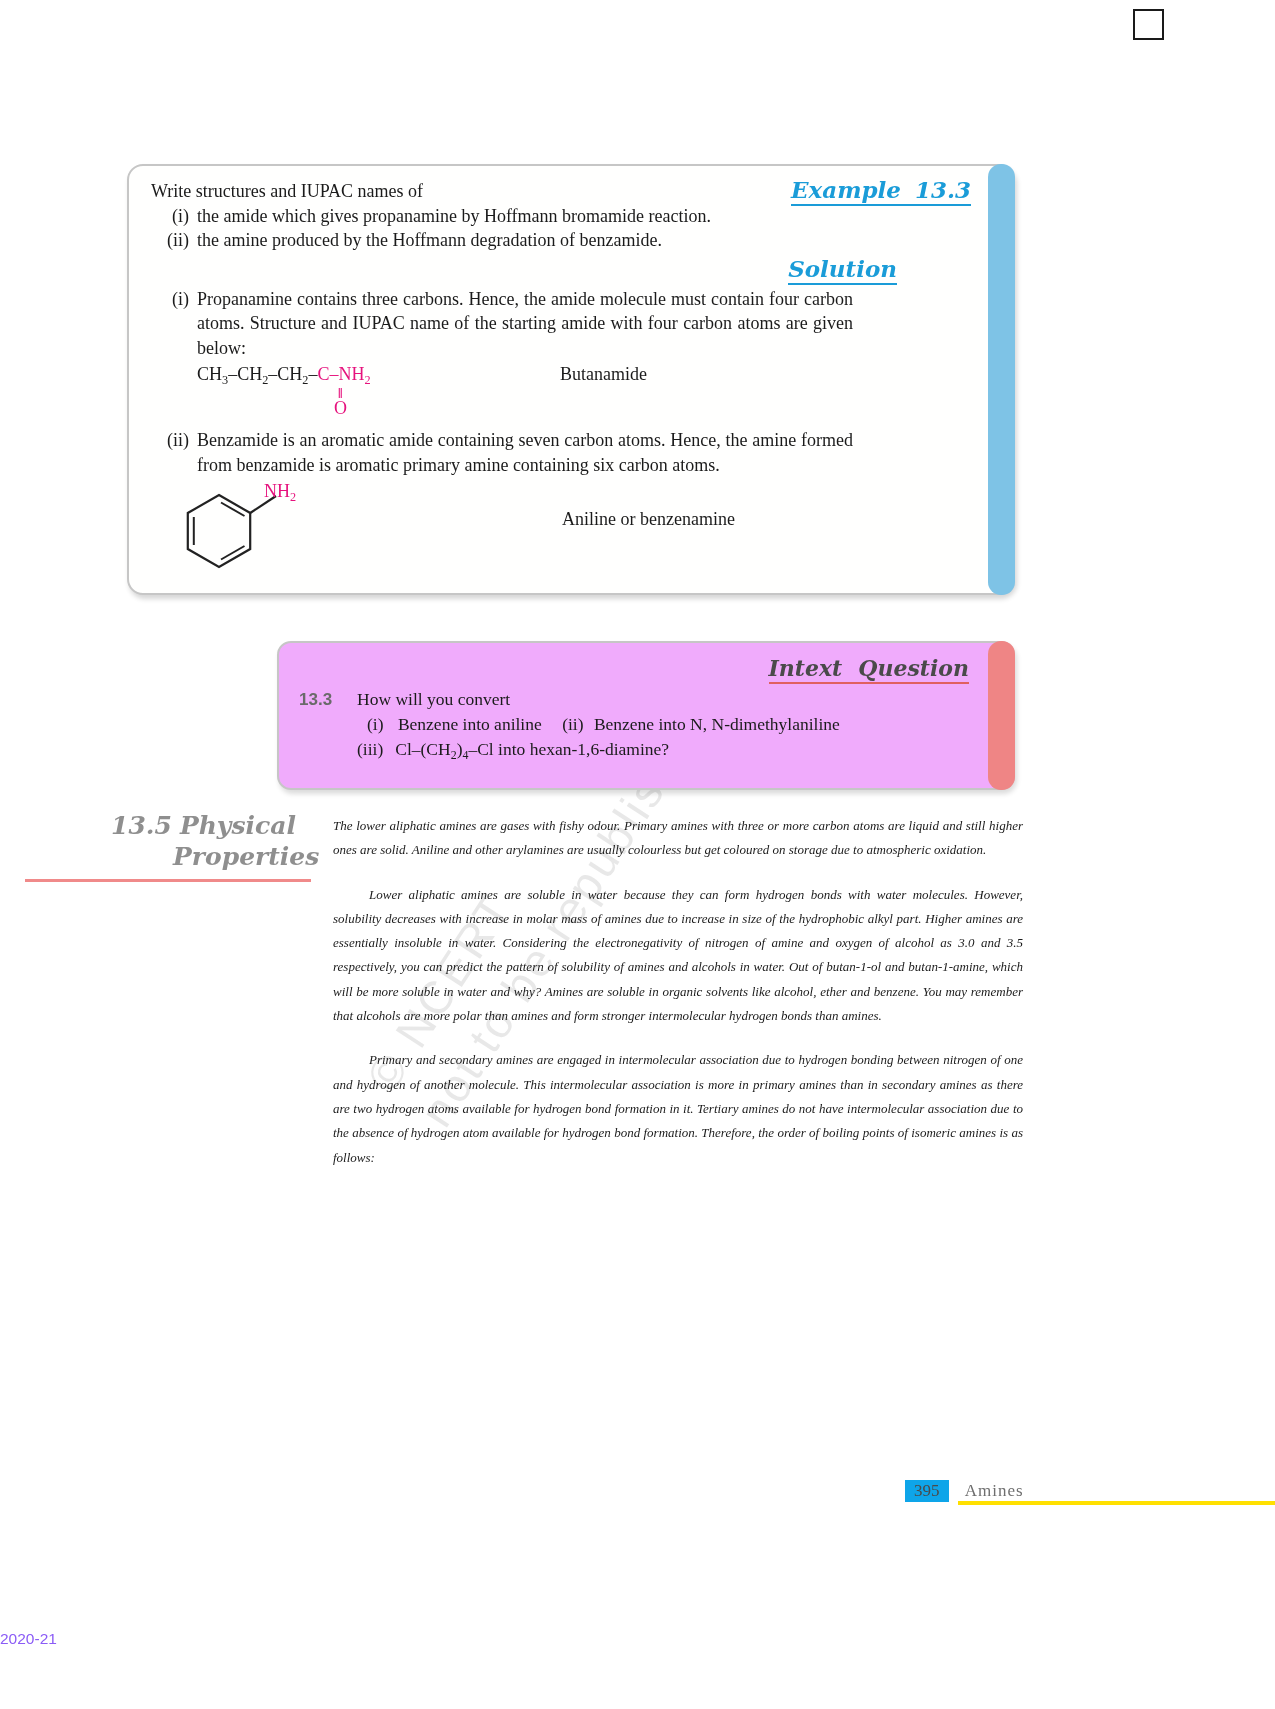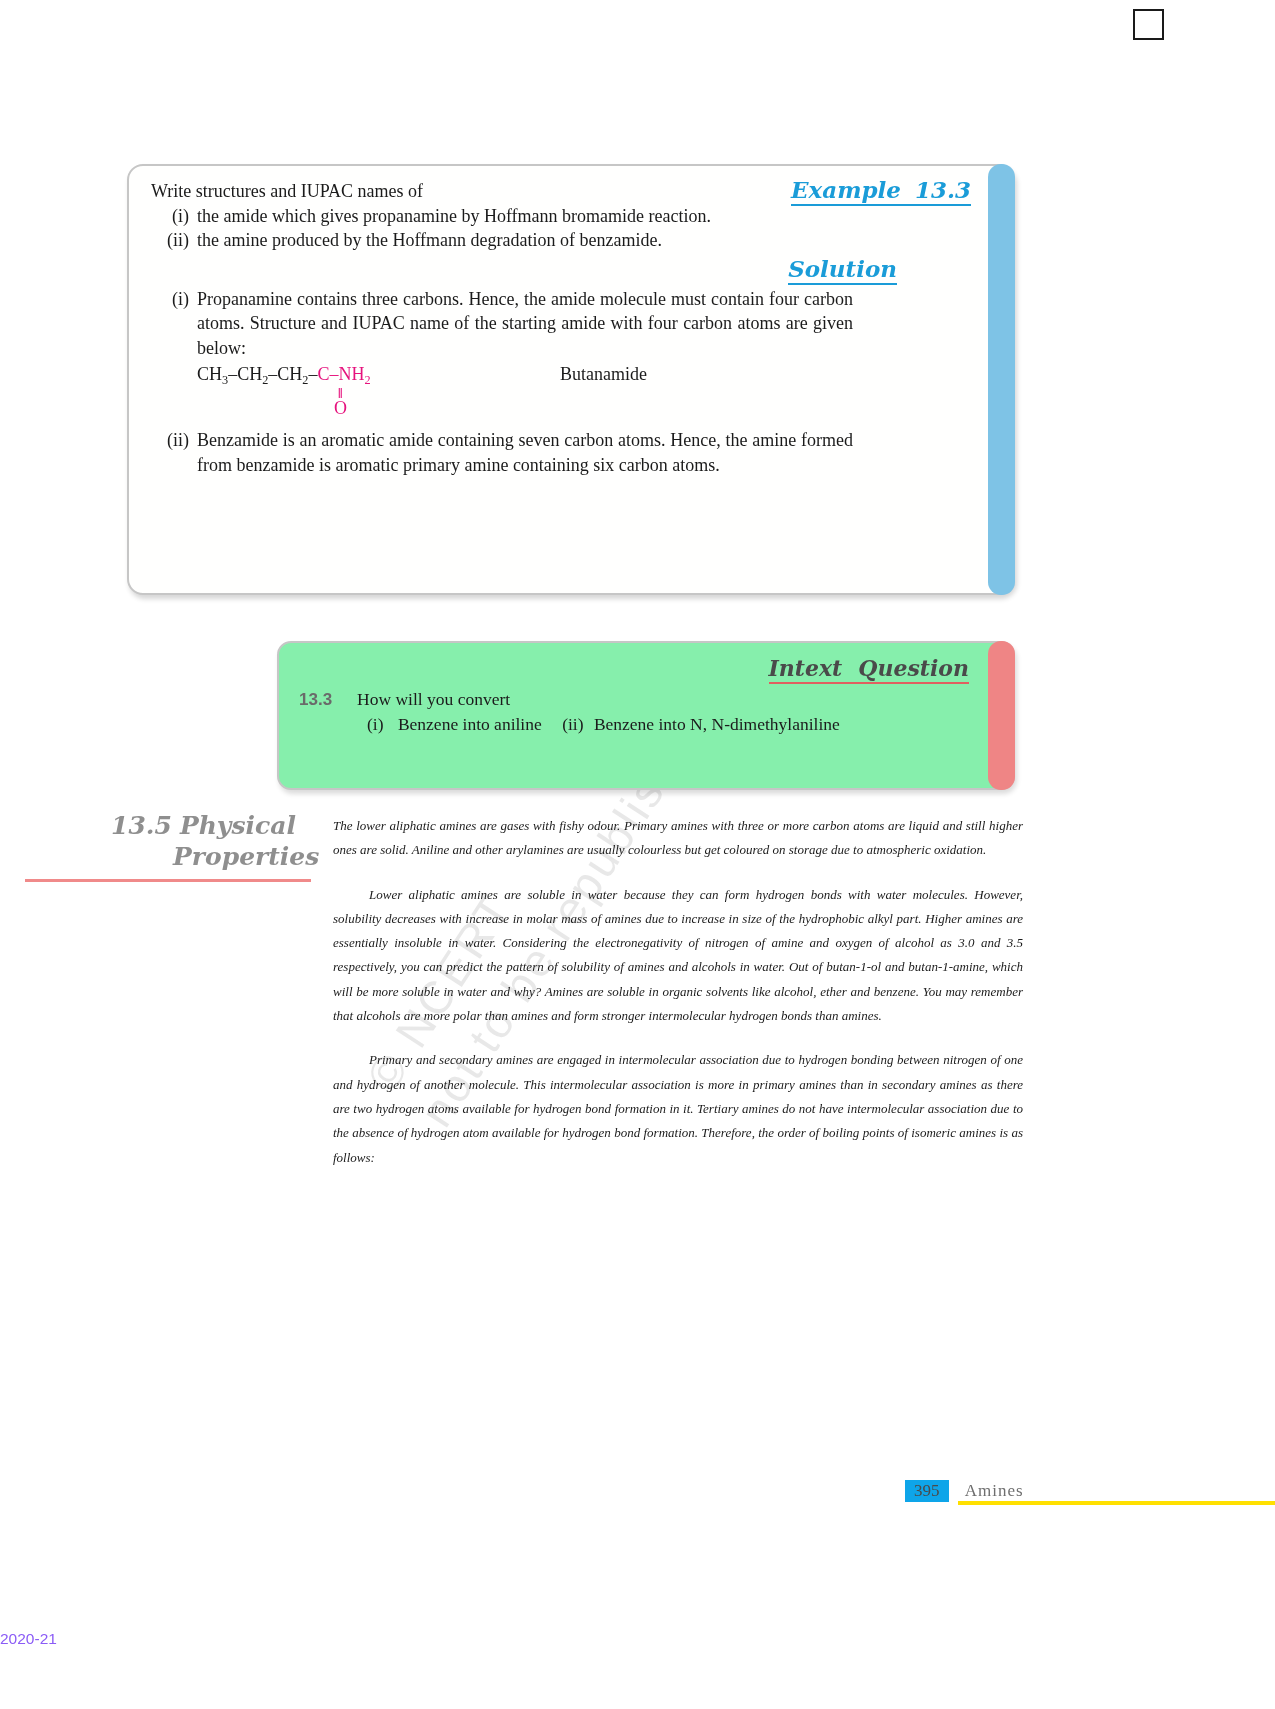--- a/index.html
+++ b/index.html
@@ -55,21 +55,21 @@
 
   
   .benzene-row { position:relative; height:94px; margin-top:4px; }
   .benzene-svg { position:absolute; left:30px; top:2px; }
   .ring-label { position:absolute; left:113px; top:0px; font-size:18px; }
   .ring-name { position:absolute; left:411px; top:28px; font-size:18px; }
 
   
   .intext-box {
     position:absolute; left:277px; top:641px; width:738px; height:149px;
-    border:2px solid #c6c6c6; border-radius:14px; background:#86efac;
+    border:2px solid #c6c6c6; border-radius:14px; background:#f0abfc;
     box-shadow:2px 4px 5px rgba(0,0,0,0.14);
     padding:10px 46px 0 20px;
   }
   .intext-head {
     position:absolute; right:44px; top:12px;
     font-family:"DejaVu Serif", serif; font-style:italic; font-weight:bold;
     color:#4a4a4a; font-size:22px; border-bottom:2px solid #e06060; padding-bottom:1px; white-space:nowrap;
   }
   .intext-head .w2 { margin-left:16px; }
   .iq-row1 { display:grid; grid-template-columns:46px 1fr; column-gap:12px; margin-top:34px; font-size:17.5px; line-height:25px; }
@@ -141,20 +141,31 @@
       <div class="dbond">‖</div>
       <div class="oxy">O</div>
       <div class="compound-name">Butanamide</div>
     </div>
 
     <div class="bodytext sol-item">
       <span class="marker">(ii)</span>
       <span>Benzamide is an aromatic amide containing seven carbon atoms. Hence, the amine formed from benzamide is aromatic primary amine containing six carbon atoms.</span>
     </div>
 
+    <div class="benzene-row">
+      <svg class="benzene-svg" width="108" height="92" viewBox="0 0 108 92">
+        <polygon points="38,12 69.2,30 69.2,66 38,84 6.8,66 6.8,30" fill="none" stroke="#222222" stroke-width="2.2"></polygon>
+        <line x1="40" y1="19.5" x2="63.5" y2="33" stroke="#222222" stroke-width="2"></line>
+        <line x1="63.5" y1="63" x2="40" y2="76.5" stroke="#222222" stroke-width="2"></line>
+        <line x1="12.8" y1="62" x2="12.8" y2="34" stroke="#222222" stroke-width="2"></line>
+        <line x1="69.2" y1="30" x2="95" y2="13" stroke="#222222" stroke-width="2.2"></line>
+      </svg>
+      <span class="ring-label accent"><span>NH</span><span class="fsub">2</span></span>
+      <span class="ring-name">Aniline or benzenamine</span>
+    </div>
   </div>
 
   <div class="intext-box">
     <div class="side-bar red"></div>
 
     <div class="intext-head">
       <span>Intext</span><span class="w2">Question</span>
     </div>
 
     <div class="iq-row1">
@@ -162,20 +173,23 @@
       <span>How will you convert</span>
     </div>
 
     <div class="iq-row2">
       <span>(i)</span>
       <span style="margin-left:10px">Benzene into aniline</span>
       <span class="m2">(ii)</span>
       <span style="margin-left:6px">Benzene into N, N-dimethylaniline</span>
     </div>
 
+    <div class="iq-row3">
+      <span class="marker">(iii)</span><span><span>Cl–(CH</span><span class="fsub">2</span><span>)</span><span class="fsub">4</span><span>–Cl into hexan-1,6-diamine?</span></span>
+    </div>
   </div>
 
   <div class="section-head">
     <div class="line1">
       <span class="secnum">13.5</span><span>Physical</span>
     </div>
     <div class="line2">Properties</div>
   </div>
   <div class="section-rule"></div>
 

